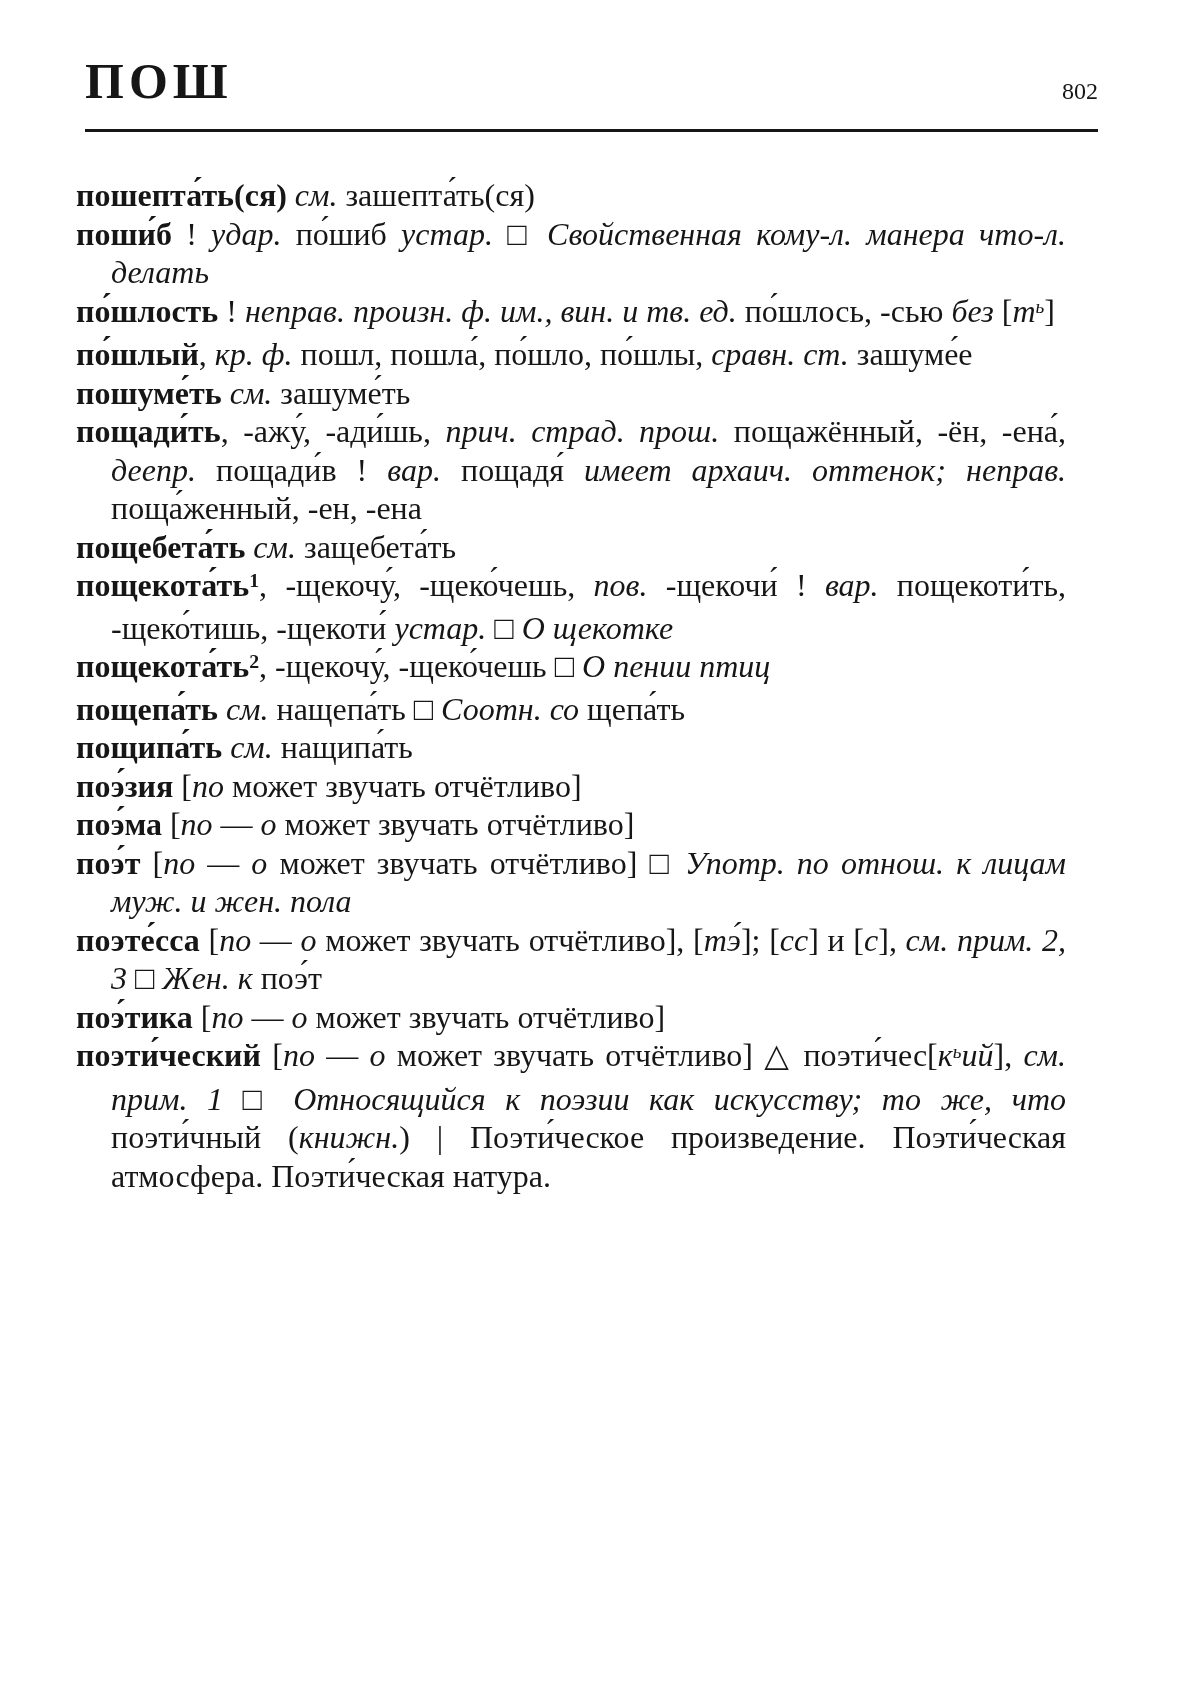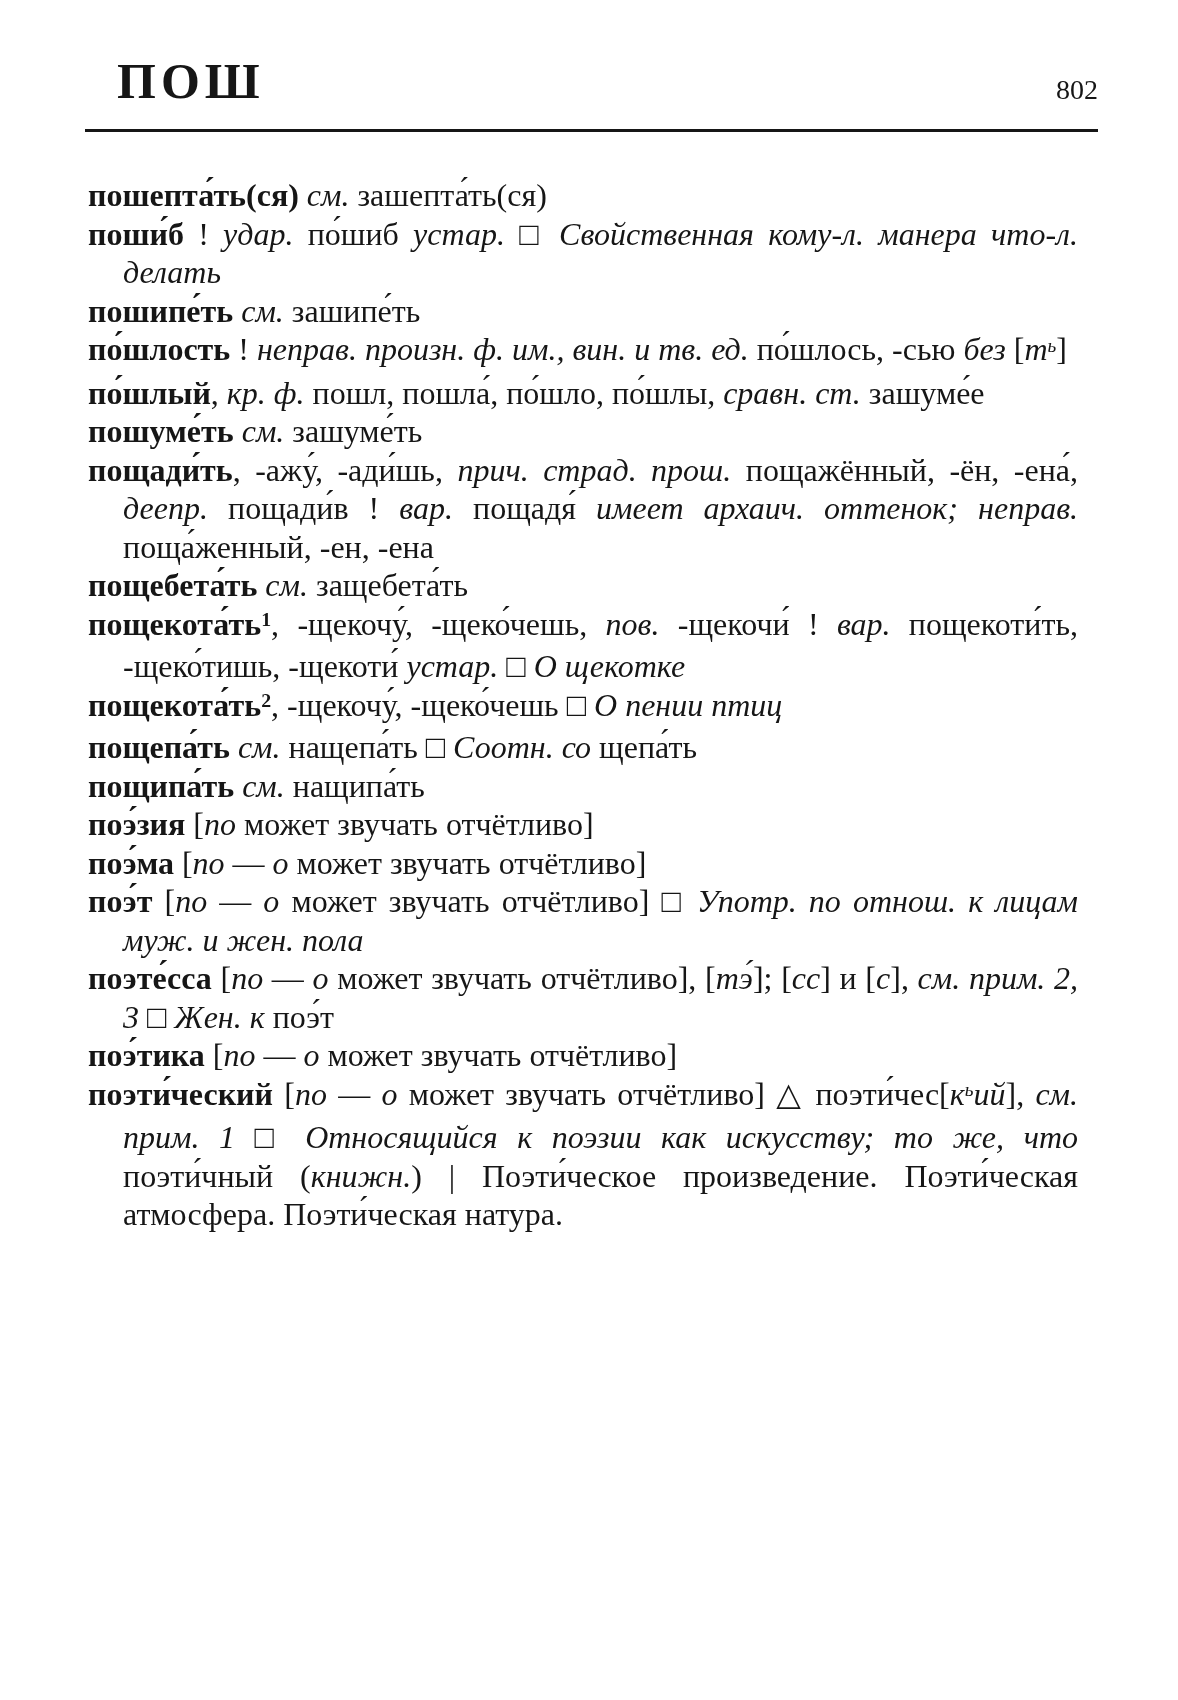--- a/index.html
+++ b/index.html
@@ -19,38 +19,37 @@
     width: 1013px;
     display: flex;
     justify-content: space-between;
     align-items: flex-end;
   }
   .section-title {
     font-weight: 700;
     font-size: 50px;
     line-height: 1.0;
     letter-spacing: 5px;
-    margin-left: 32px;
   }
   .page-number {
-    font-size: 28px;
+    font-size: 24px;
     line-height: 1.15;
   }
   .header-rule {
     position: absolute;
     top: 129px;
     left: 85px;
     width: 1013px;
     height: 3px;
     background: #161616;
   }
   .entries {
     position: absolute;
     top: 176px;
-    left: 88px;
+    left: 76px;
     width: 990px;
   }
   .entry {
     margin: 0;
     padding-left: 35px;
     text-indent: -35px;
     font-size: 32px;
     line-height: 38.5px;
     text-align: justify;
   }
@@ -65,21 +64,20 @@
 
 <div class="page">
   <div class="header-row">
     <div class="section-title">ПОШ</div>
     <div class="page-number">802</div>
   </div>
   <div class="header-rule"></div>
   <div class="entries">
       <p class="entry"><span class="s-b">пошепта́ть(ся)</span><span class="s-n"> </span><span class="s-i">см.</span><span class="s-n"> зашепта́ть(ся)</span></p>
       <p class="entry"><span class="s-b">поши́б</span><span class="s-n"> ! </span><span class="s-i">удар.</span><span class="s-n"> по́шиб </span><span class="s-i">устар.</span><span class="s-n"> □ </span><span class="s-i">Свойственная кому-л. манера что-л. делать</span></p>
-      <p class="entry"><span class="s-b">пошипе́ть</span><span class="s-n"> </span><span class="s-i">см.</span><span class="s-n"> зашипе́ть</span></p>
       <p class="entry"><span class="s-b">по́шлость</span><span class="s-n"> ! </span><span class="s-i">неправ. произн. ф. им., вин. и тв. ед.</span><span class="s-n"> по́шлось, -сью </span><span class="s-i">без</span><span class="s-n"> [</span><span class="s-i">т</span><span class="s-si">ь</span><span class="s-n">]</span></p>
       <p class="entry"><span class="s-b">по́шлый</span><span class="s-n">, </span><span class="s-i">кр. ф.</span><span class="s-n"> пошл, пошла́, по́шло, по́шлы, </span><span class="s-i">сравн. ст.</span><span class="s-n"> зашуме́е</span></p>
       <p class="entry"><span class="s-b">пошуме́ть</span><span class="s-n"> </span><span class="s-i">см.</span><span class="s-n"> зашуме́ть</span></p>
       <p class="entry"><span class="s-b">пощади́ть</span><span class="s-n">, -ажу́, -ади́шь, </span><span class="s-i">прич. страд. прош.</span><span class="s-n"> пощажённый, -ён, -ена́, </span><span class="s-i">деепр.</span><span class="s-n"> пощади́в ! </span><span class="s-i">вар.</span><span class="s-n"> пощадя́ </span><span class="s-i">имеет архаич. оттенок;</span><span class="s-n"> </span><span class="s-i">неправ.</span><span class="s-n"> поща́женный, -ен, -ена</span></p>
       <p class="entry"><span class="s-b">пощебета́ть</span><span class="s-n"> </span><span class="s-i">см.</span><span class="s-n"> защебета́ть</span></p>
       <p class="entry"><span class="s-b">пощекота́ть</span><span class="s-s">1</span><span class="s-n">, -щекочу́, -щеко́чешь, </span><span class="s-i">пов.</span><span class="s-n"> -щекочи́ ! </span><span class="s-i">вар.</span><span class="s-n"> пощекоти́ть, -щеко́тишь, -щекоти́ </span><span class="s-i">устар.</span><span class="s-n"> □ </span><span class="s-i">О щекотке</span></p>
       <p class="entry"><span class="s-b">пощекота́ть</span><span class="s-s">2</span><span class="s-n">, -щекочу́, -щеко́чешь □ </span><span class="s-i">О пении птиц</span></p>
       <p class="entry"><span class="s-b">пощепа́ть</span><span class="s-n"> </span><span class="s-i">см.</span><span class="s-n"> нащепа́ть □ </span><span class="s-i">Соотн. со</span><span class="s-n"> щепа́ть</span></p>
       <p class="entry"><span class="s-b">пощипа́ть</span><span class="s-n"> </span><span class="s-i">см.</span><span class="s-n"> нащипа́ть</span></p>
       <p class="entry"><span class="s-b">поэ́зия</span><span class="s-n"> [</span><span class="s-i">по</span><span class="s-n"> может звучать отчётливо]</span></p>

